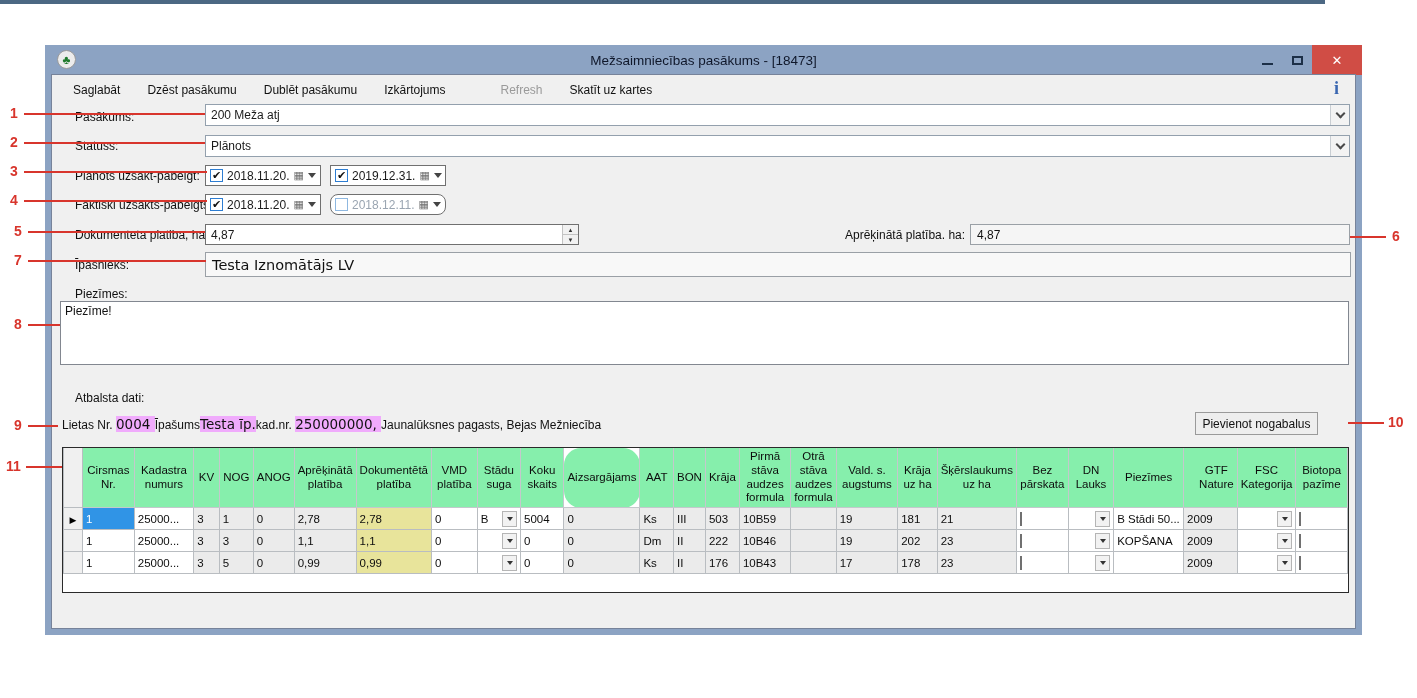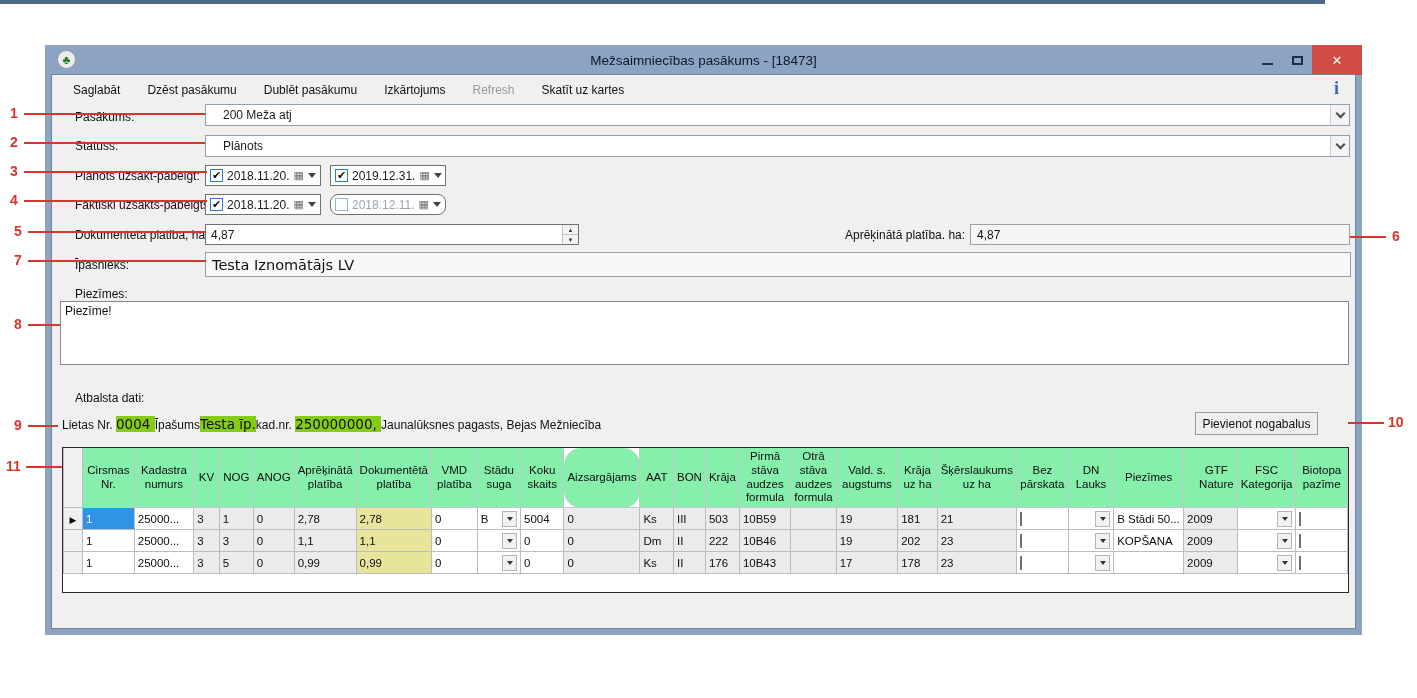--- a/index.html
+++ b/index.html
@@ -22,28 +22,28 @@
   .btn-max span{display:block;width:11px;height:9px;border:2px solid #1c2f47;background:transparent;}
   .btn-close{width:50px;height:30px;background:#d04d45;color:#fff;display:flex;align-items:center;
              justify-content:center;font-size:13px;}
   .win-body{position:absolute;left:7px;top:30px;right:7px;bottom:7px;background:#f0f0f0;
             border:1px solid #5f7globalThis;outline:1px solid #77839a;}
 
   
   .menubar{position:absolute;left:0;top:0;right:0;height:29px;display:flex;align-items:center;
            padding-left:21px;gap:27px;font-size:12px;color:#111;}
   .menu-item{white-space:nowrap;}
-  .menu-item.disabled{color:#9a9a9a;}
+  .menu-item.disabled{color:#9a9a9a;margin-left:28px;}
   .info-icon{position:absolute;right:16px;top:3px;font-family:"Liberation Serif",serif;
              font-weight:bold;font-size:18px;color:#3a66b0;}
 
   
   .flabel{position:absolute;font-size:12px;color:#101010;white-space:nowrap;}
   .combo{position:absolute;height:22px;background:#fff;border:1px solid #93a0ad;display:flex;
-         align-items:center;padding-left:17px;font-size:12px;}
+         align-items:center;padding-left:5px;font-size:12px;}
   .chev-btn{margin-left:auto;width:19px;align-self:stretch;background:#f3f3f3;border-left:1px solid #c9ced3;
             display:flex;align-items:center;justify-content:center;}
   .chev{width:7px;height:7px;border-right:2px solid #4a4a4a;border-bottom:2px solid #4a4a4a;
         transform:rotate(45deg);margin-top:-4px;}
   .datepick{position:absolute;height:21px;width:116px;background:#fff;border:1px solid #707070;
             display:flex;align-items:center;padding:0 4px;font-size:12px;gap:4px;}
   .datepick.off{color:#9aa5b1;border-radius:8px;}
   .cbx{width:13px;height:13px;border:1px solid #2d7dd2;background:#fff;display:inline-flex;
        align-items:center;justify-content:center;font-size:11px;color:#111;flex:0 0 13px;}
   .cbx.empty{border-color:#8fb8e0;}
@@ -57,21 +57,21 @@
   .spinner div:first-child{border-bottom:1px solid #c3c3c3;}
   .readonly-field{position:absolute;background:#f5f5f5;border:1px solid #9aa0a6;font-size:12px;
                   display:flex;align-items:center;padding-left:6px;color:#111;}
   .owner-field{font-size:14.5px;font-family:"DejaVu Sans",sans-serif;background:#f8f8f8;}
   .notes-area{position:absolute;background:#fff;border:1px solid #828790;font-size:12px;
               padding:2px 4px;color:#111;}
   .add-btn{position:absolute;background:#eee;border:1px solid #9a9a9a;font-size:12px;
            display:flex;align-items:center;justify-content:center;color:#111;}
 
   .case-line{position:absolute;font-size:12px;white-space:nowrap;color:#111;}
-  .case-line .seg-value{font-family:"DejaVu Sans",sans-serif;font-size:13.5px;background:#84cc16;}
+  .case-line .seg-value{font-family:"DejaVu Sans",sans-serif;font-size:13.5px;background:#f0abfc;}
 
   
   .grid-wrap{position:absolute;background:#fff;border:1px solid #2a2a2a;overflow:hidden;}
   table.grid{border-collapse:collapse;table-layout:fixed;font-size:11.5px;color:#0d0d0d;}
   table.grid th{background:#86efac;font-weight:normal;text-align:center;vertical-align:middle;
                 padding:2px 3px;border:1px solid #c4c8cc;border-top:none;height:46px;line-height:1.2;}
   table.grid td{border:1px solid #b9bdc1;padding:0 3px;height:22px;overflow:hidden;white-space:nowrap;}
   table.grid th.selcol,table.grid td.selcol{background:#f0f0f0;border-color:#b9bdc1;text-align:center;padding:0;}
   td.c-gray{background:#ebebeb;}
   td.c-white{background:#fff;}

